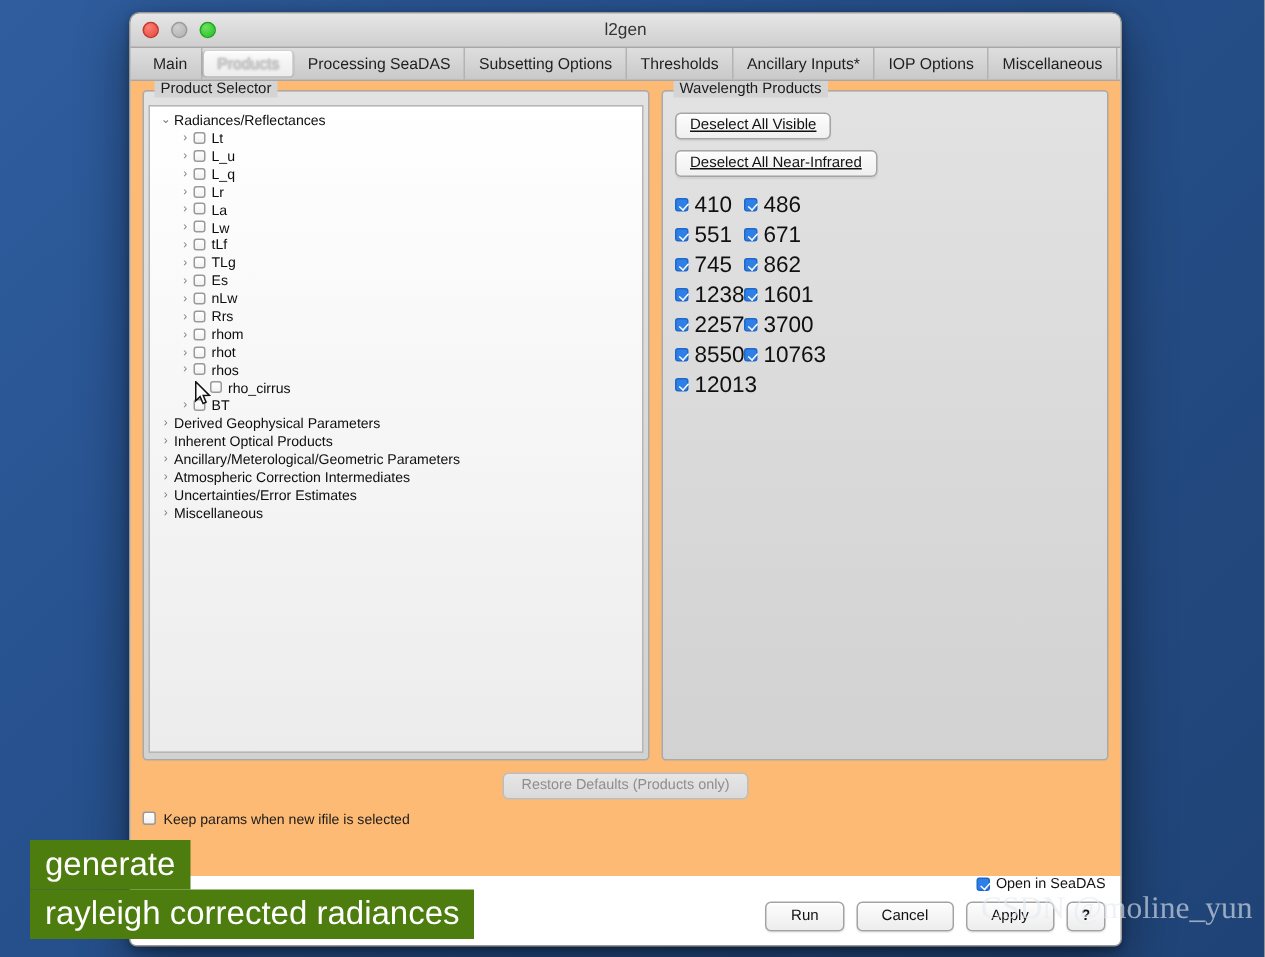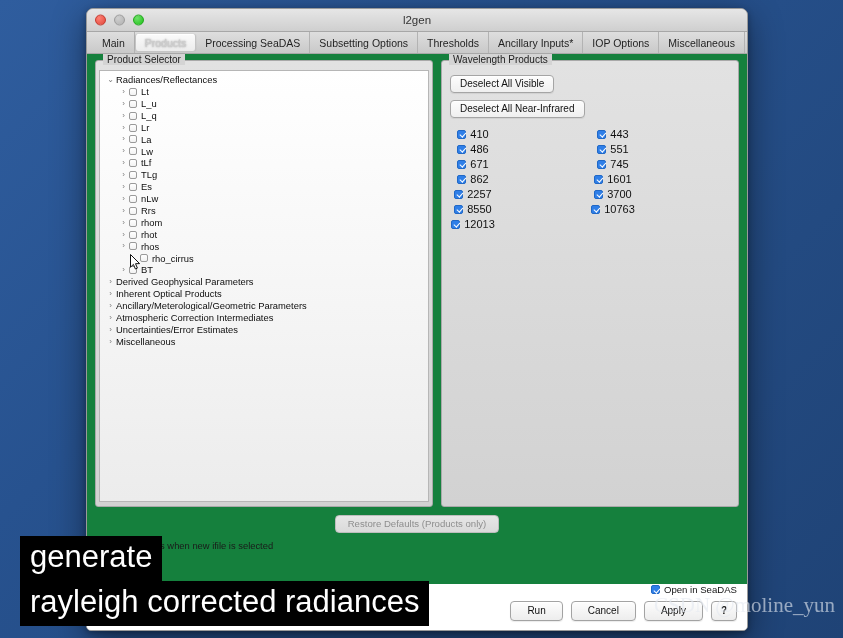--- a/index.html
+++ b/index.html
@@ -88,21 +88,21 @@
     color: #cfcfcf;
     text-shadow: 0 0 2px rgba(120,120,120,0.9);
   }
 
   
   #content {
     flex: 1 1 auto;
     padding: 6px 8px 0 8px;
     display: flex;
     flex-direction: column;
-    background: #15803d;
+    background: #fdba74;
     min-height: 0;
   }
   #panels {
     display: flex;
     gap: 8px;
     height: 447px;
     flex: 0 0 447px;
   }
 
   .groupbox {
@@ -181,35 +181,35 @@
     font-size: 10px;
     color: #111;
     background: linear-gradient(#fdfdfd, #efefef);
     border: 1px solid #a5a5a5;
     border-radius: 4px;
     padding: 2px 9px 3px 9px;
     margin-bottom: 5px;
     box-shadow: 0 1px 0 rgba(255,255,255,0.8) inset, 0 1px 1px rgba(0,0,0,0.07);
     cursor: default;
     white-space: nowrap;
+    text-decoration: underline;
   }
   #wl-grid {
     margin-top: 5px;
     display: grid;
     grid-template-columns: 46px auto;
     row-gap: 3px;
     column-gap: 0px;
   }
   .wl-item {
     display: flex;
     align-items: center;
-    font-size: 11px;
+    font-size: 15px;
     color: #101010;
     cursor: default;
-    justify-content: center;
   }
   .cbx {
     width: 9px; height: 9px;
     border-radius: 2px;
     background: #2f7fe8;
     border: 1px solid #2068c6;
     margin-right: 4px;
     flex: 0 0 9px;
     position: relative;
   }
@@ -312,23 +312,23 @@
 
   
   #caption {
     position: absolute;
     left: 20px; bottom: 12px;
     z-index: 50;
     pointer-events: none;
   }
   .cap-line {
     display: table;
-    background: #000000;
+    background: #4d7c0f;
     color: #ffffff;
-    font-size: 31px;
+    font-size: 22px;
     line-height: 1.32;
     padding: 1px 10px 3px 10px;
     white-space: nowrap;
   }
 
   
   #watermark {
     position: absolute;
     right: 8px; bottom: 20px;
     font-size: 21px;
@@ -494,41 +494,41 @@
           <div><span class="wl-btn">Deselect All Near-Infrared</span></div>
         </div>
         <div id="wl-grid">
 
         <div class="wl-item">
               <span class="cbx"></span>
               <span>410</span>
             </div>
             <div class="wl-item">
               <span class="cbx"></span>
-              <span>443</span>
-            </div>
-            <div class="wl-item">
-              <span class="cbx"></span>
               <span>486</span>
             </div>
             <div class="wl-item">
               <span class="cbx"></span>
               <span>551</span>
             </div>
             <div class="wl-item">
               <span class="cbx"></span>
               <span>671</span>
             </div>
             <div class="wl-item">
               <span class="cbx"></span>
               <span>745</span>
             </div>
             <div class="wl-item">
               <span class="cbx"></span>
               <span>862</span>
+            </div>
+            <div class="wl-item">
+              <span class="cbx"></span>
+              <span>1238</span>
             </div>
             <div class="wl-item">
               <span class="cbx"></span>
               <span>1601</span>
             </div>
             <div class="wl-item">
               <span class="cbx"></span>
               <span>2257</span>
             </div>
             <div class="wl-item">

